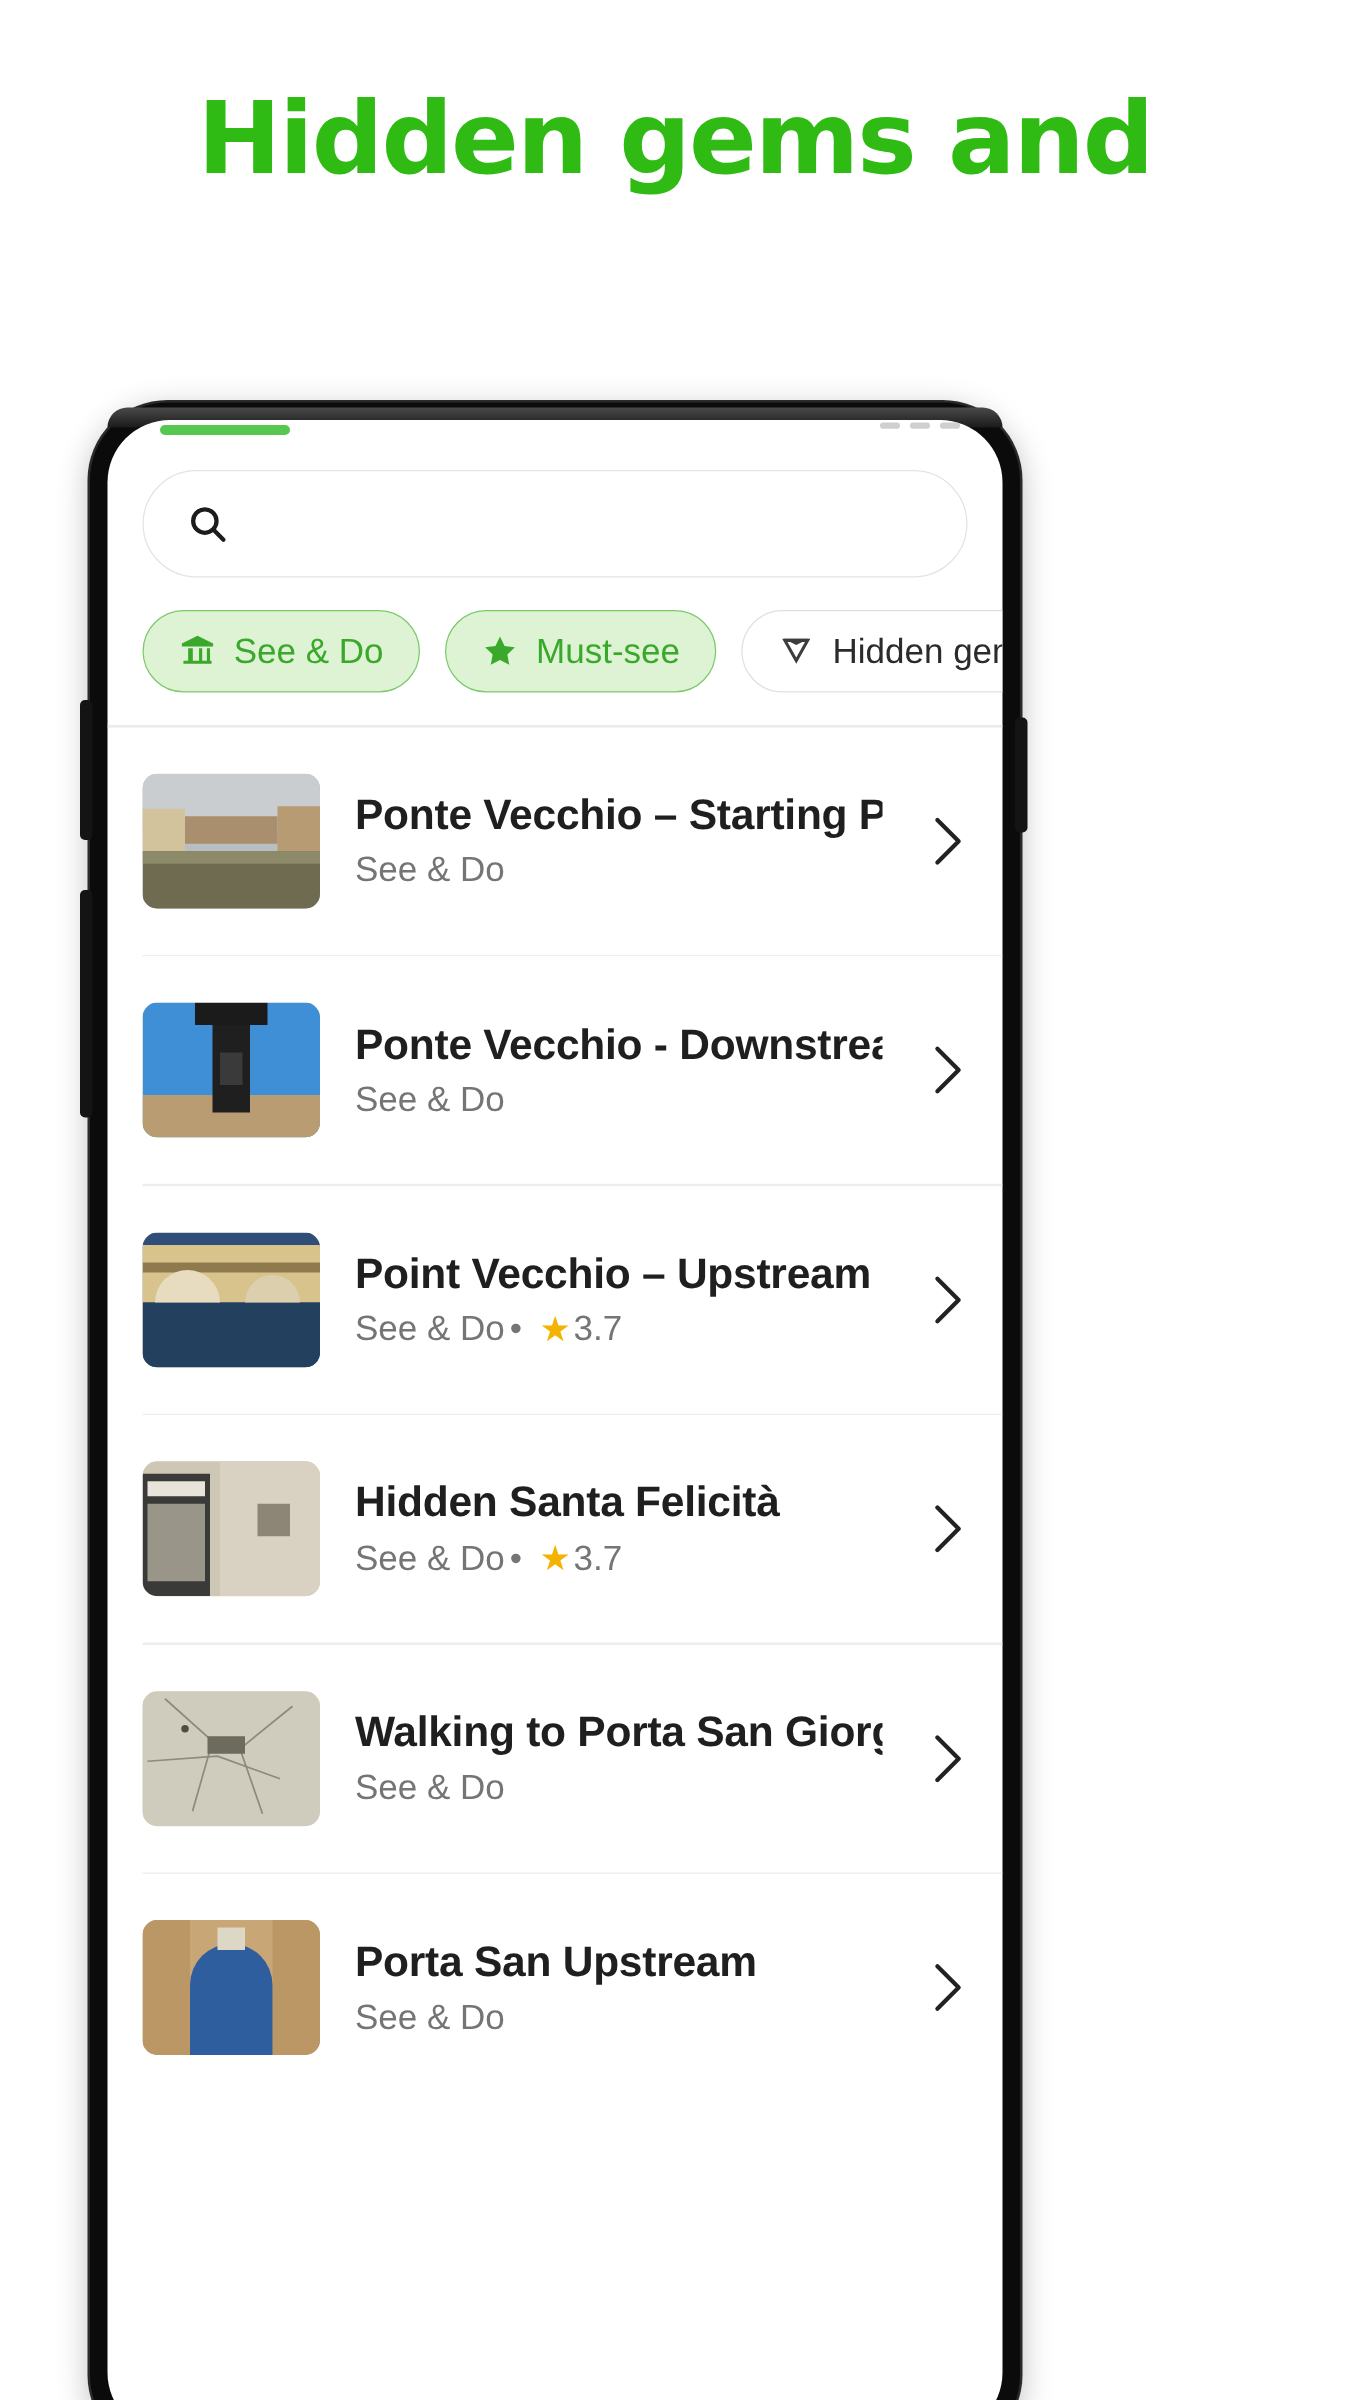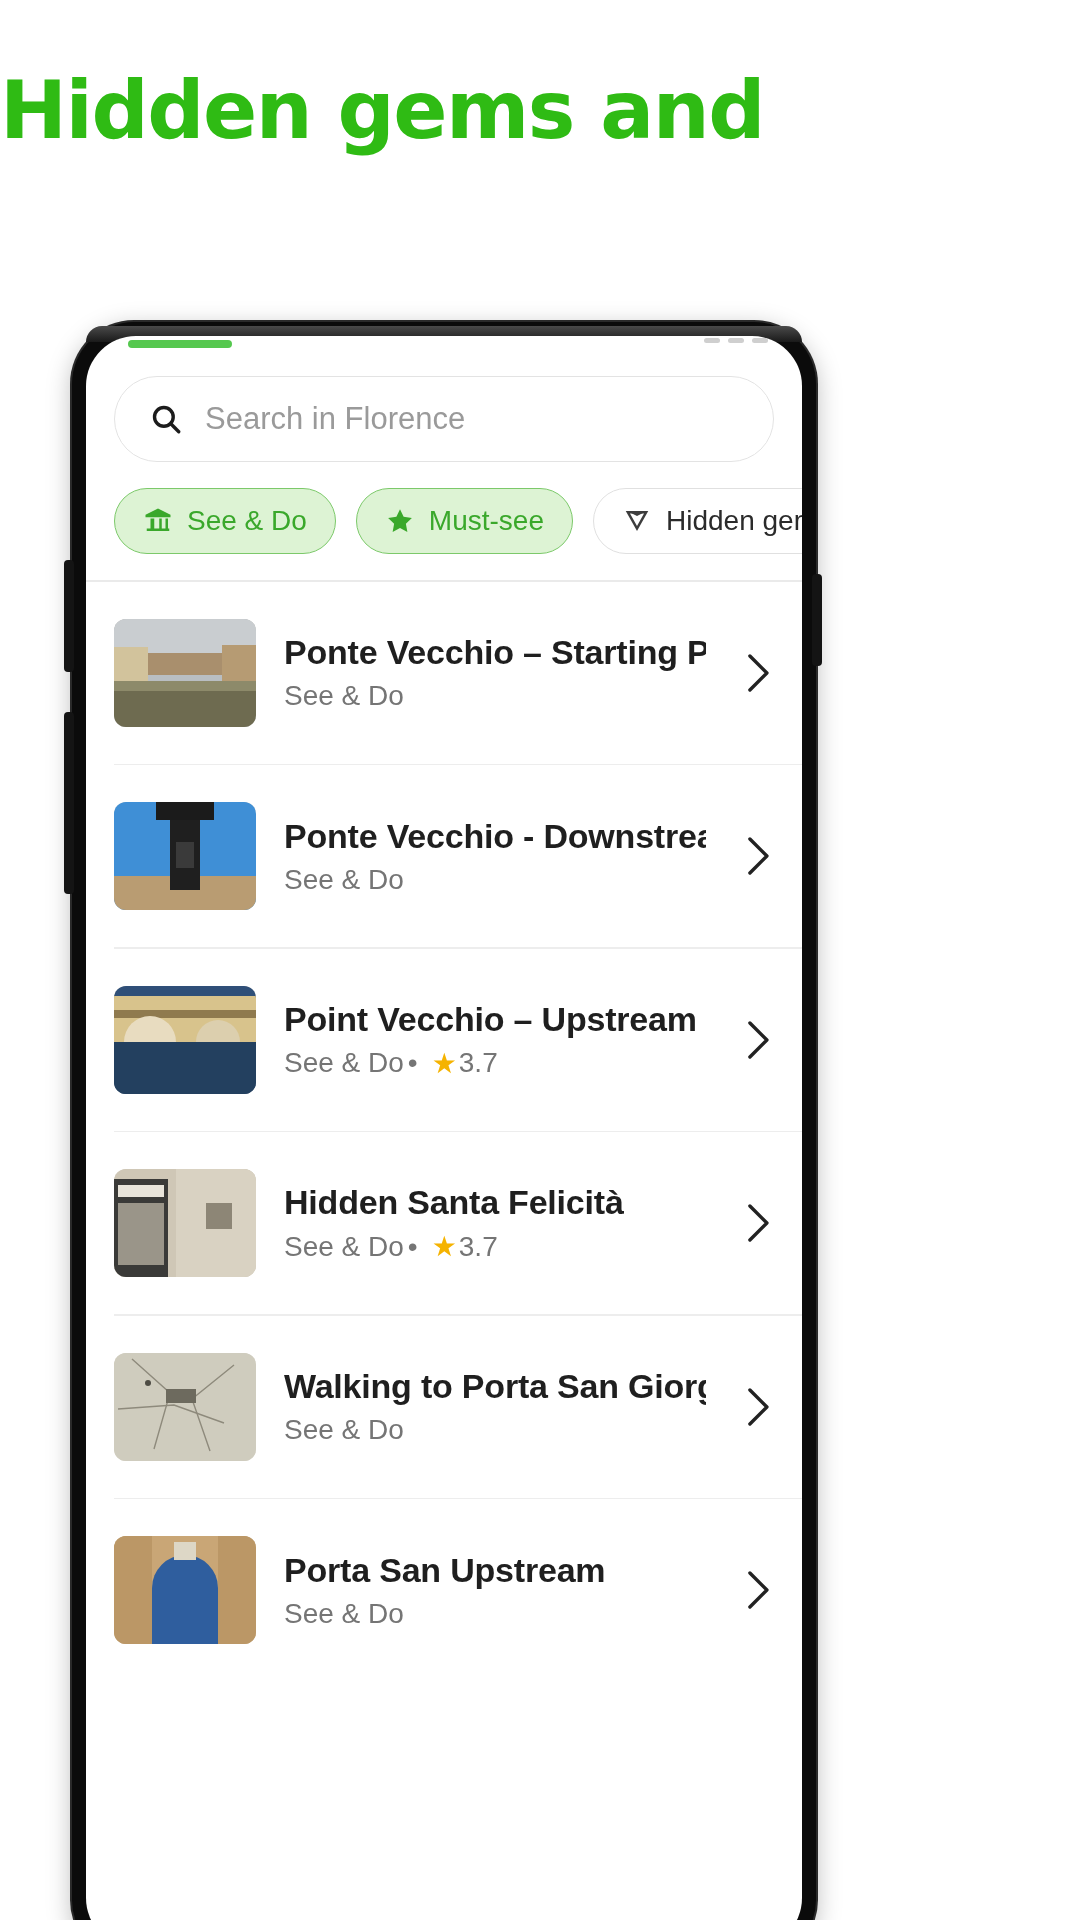--- a/index.html
+++ b/index.html
@@ -7,21 +7,21 @@
     width: 1080px; height: 1920px;
     background: #ffffff;
     font-family: "Liberation Sans", sans-serif;
     overflow: hidden;
   }
   .page { position: relative; width: 1080px; height: 1920px; background: #fff; }
 
   
   .headline {
     position: absolute; top: 62px; left: 0; width: 1080px;
-    text-align: left;
+    text-align: center;
     color: #2fbb14;
     font-size: 80px;
     font-weight: 700;
     line-height: 1.22;
     letter-spacing: -1.5px;
     font-family: "DejaVu Sans", sans-serif;
   }
   .headline .l2 { display: block; }
 
   
@@ -133,21 +133,20 @@
       </div>
 
       <div class="search-wrap">
         <div class="search-box">
           <span class="search-icon">
             <svg viewBox="0 0 24 24" fill="none" stroke="#1c1c1c" stroke-width="2.4" stroke-linecap="round">
               <circle cx="10.5" cy="10.5" r="6.6"></circle>
                 <line x1="15.4" y1="15.4" x2="21" y2="21"></line>
             </svg>
           </span>
-          <span class="search-text">Search in Florence</span>
         </div>
       </div>
 
       <div class="chips">
         <div class="chip sel">
           <span class="ico">
             <svg viewBox="0 0 24 24" fill="#3aa82b">
                 <path d="M12 2 2 7v2h20V7L12 2zM4 10v8H3v2h18v-2h-1v-8h-2v8h-3v-8h-2v8H9v-8H6v8H4v-8z"></path>
               </svg>
           </span>

